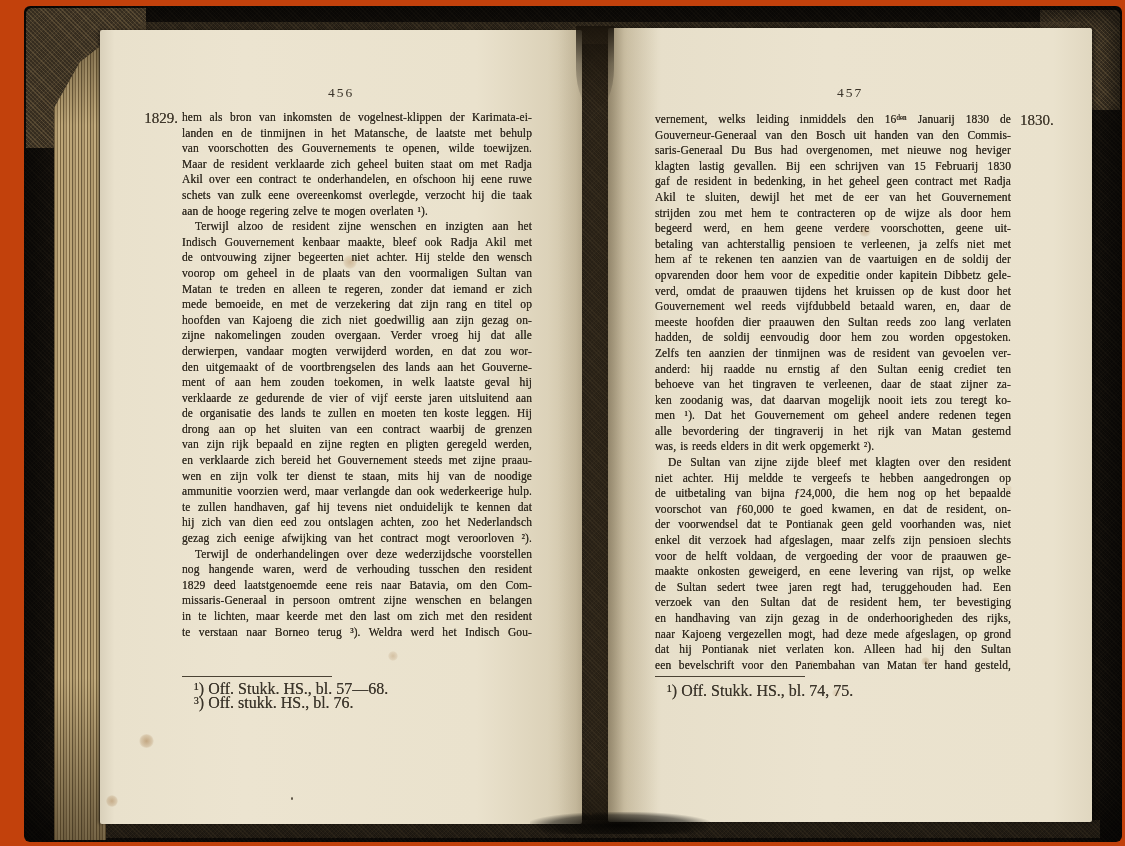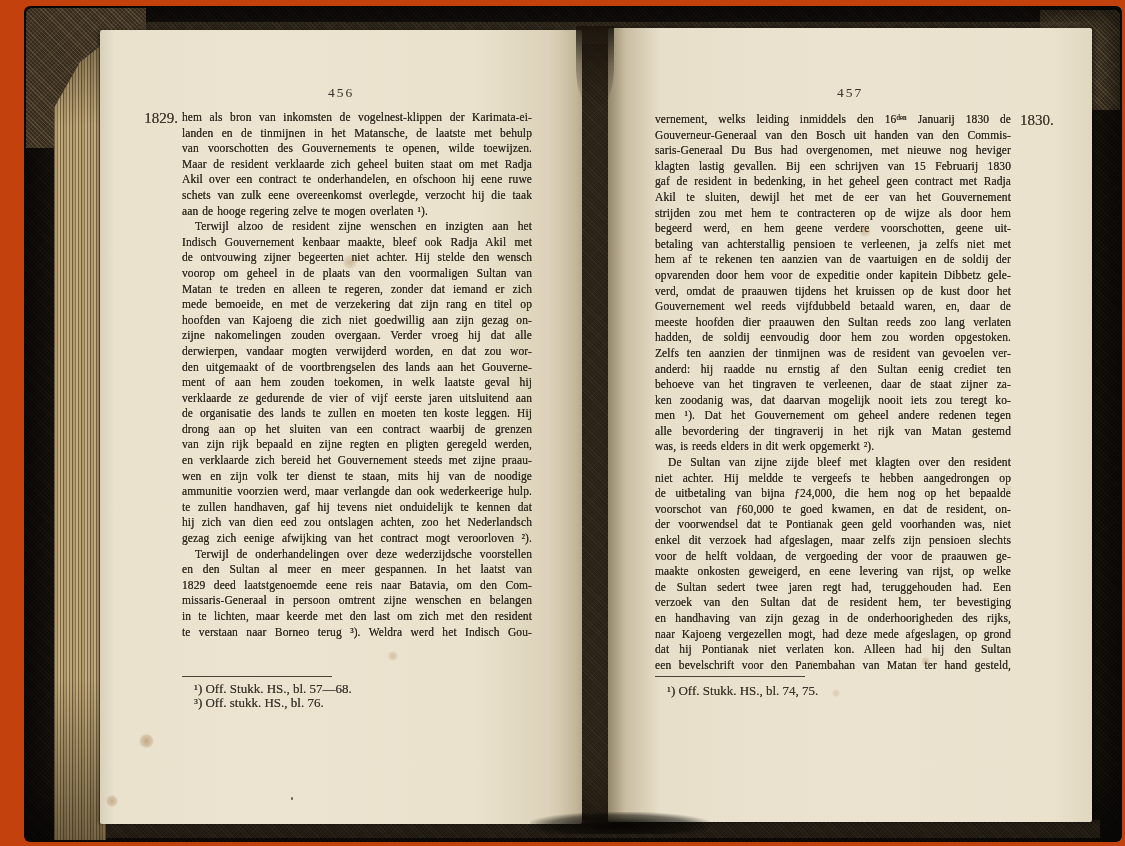--- a/index.html
+++ b/index.html
@@ -84,21 +84,21 @@
   }
   .textcol .bodyline{text-align:justify;text-align-last:justify;white-space:normal;}
   .textcol .bodyline.end{text-align-last:left;}
   .textcol .bodyline.indent{text-indent:13px;}
   .marginyear{
     position:absolute;font-size:15px;color:#41392c;
     text-shadow:0 0 0.3px rgba(45,38,28,0.8);
   }
   .fnrule{position:absolute;height:1px;background:#4a4234;}
   .footnotes{
-    position:absolute;font-size:13px;line-height:14px;color:#3a342a;
+    position:absolute;font-size:16px;line-height:14px;color:#3a342a;
     text-shadow:0 0 0.3px rgba(45,38,28,0.7);
   }
   
   .fox{position:absolute;border-radius:50%;pointer-events:none;
        background:radial-gradient(circle, rgba(150,100,45,0.55) 0%, rgba(150,100,45,0.25) 55%, rgba(150,100,45,0) 75%);}
   .speck{position:absolute;width:2px;height:3px;background:rgba(40,32,20,0.75);border-radius:50%;pointer-events:none;}
 </style>
 </head>
 <body>
 
@@ -138,21 +138,21 @@
         <div class="bodyline">de organisatie des lands te zullen en moeten ten koste leggen. Hij</div>
         <div class="bodyline">drong aan op het sluiten van een contract waarbij de grenzen</div>
         <div class="bodyline">van zijn rijk bepaald en zijne regten en pligten geregeld werden,</div>
         <div class="bodyline">en verklaarde zich bereid het Gouvernement steeds met zijne praau-</div>
         <div class="bodyline">wen en zijn volk ter dienst te staan, mits hij van de noodige</div>
         <div class="bodyline">ammunitie voorzien werd, maar verlangde dan ook wederkeerige hulp.</div>
         <div class="bodyline">te zullen handhaven, gaf hij tevens niet onduidelijk te kennen dat</div>
         <div class="bodyline">hij zich van dien eed zou ontslagen achten, zoo het Nederlandsch</div>
         <div class="bodyline">gezag zich eenige afwijking van het contract mogt veroorloven ²).</div>
         <div class="bodyline indent">Terwijl de onderhandelingen over deze wederzijdsche voorstellen</div>
-        <div class="bodyline">en den Sultan al meer en meer gespannen.  In het laatst van</div>
+        <div class="bodyline">nog hangende waren, werd de verhouding tusschen den resident</div>
         <div class="bodyline">1829 deed laatstgenoemde eene reis naar Batavia, om den Com-</div>
         <div class="bodyline">missaris-Generaal in persoon omtrent zijne wenschen en belangen</div>
         <div class="bodyline">in te lichten, maar keerde met den last om zich met den resident</div>
         <div class="bodyline">te verstaan naar Borneo terug ³).  Weldra werd het Indisch Gou-</div>
       </div>
     <div class="fnrule" style="left:82px;top:646px;width:150px;"></div>
     <div class="footnotes" style="left:94px;top:652px;width:330px;">
         <div class="fnline">¹)  Off. Stukk. HS., bl. 57—68.</div>
         <div class="fnline">³)  Off. stukk. HS., bl. 76.</div>
       </div>

